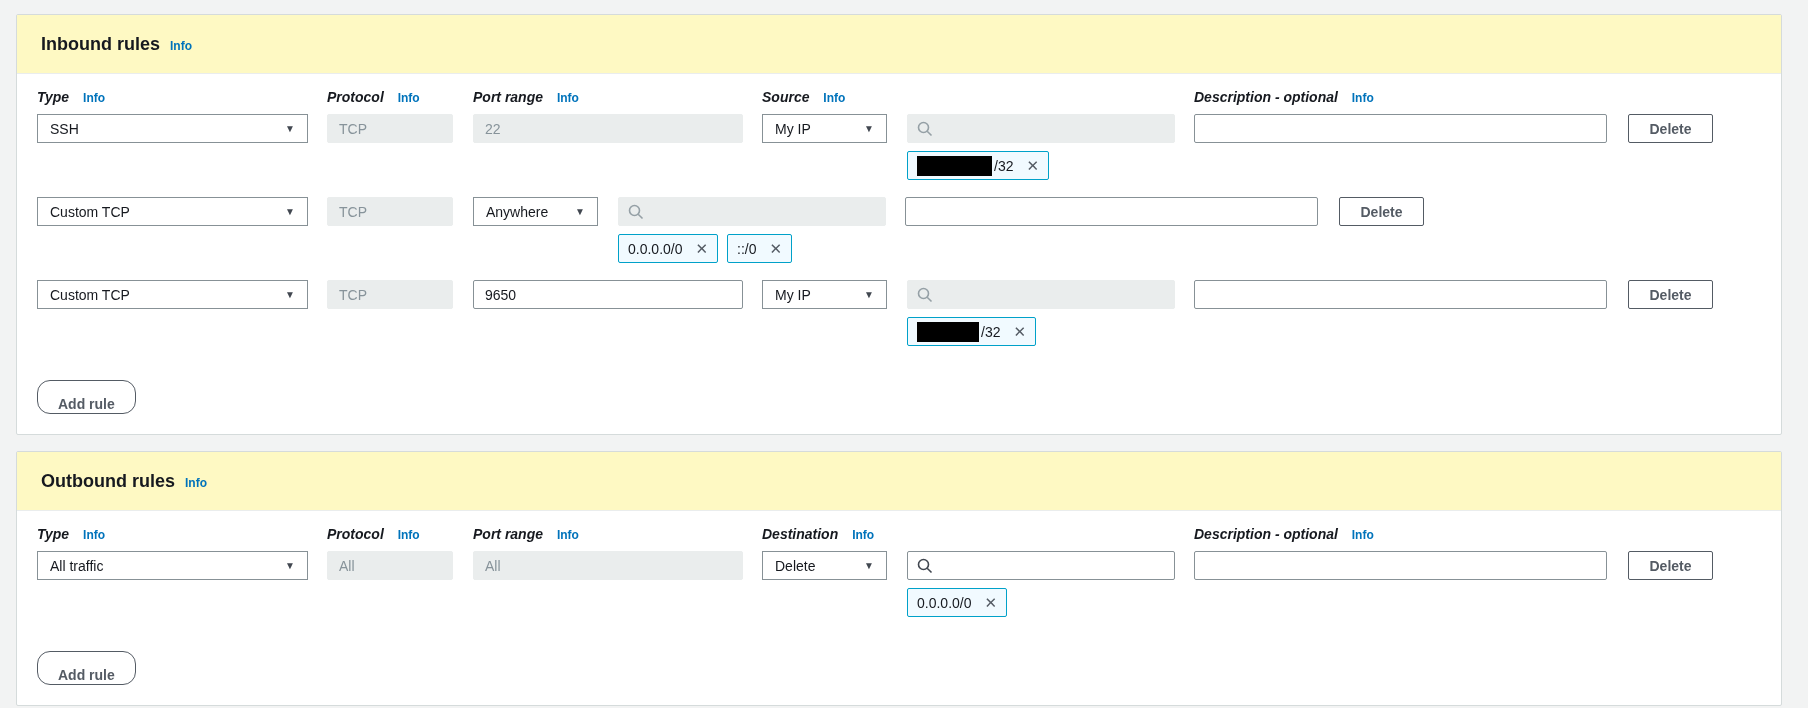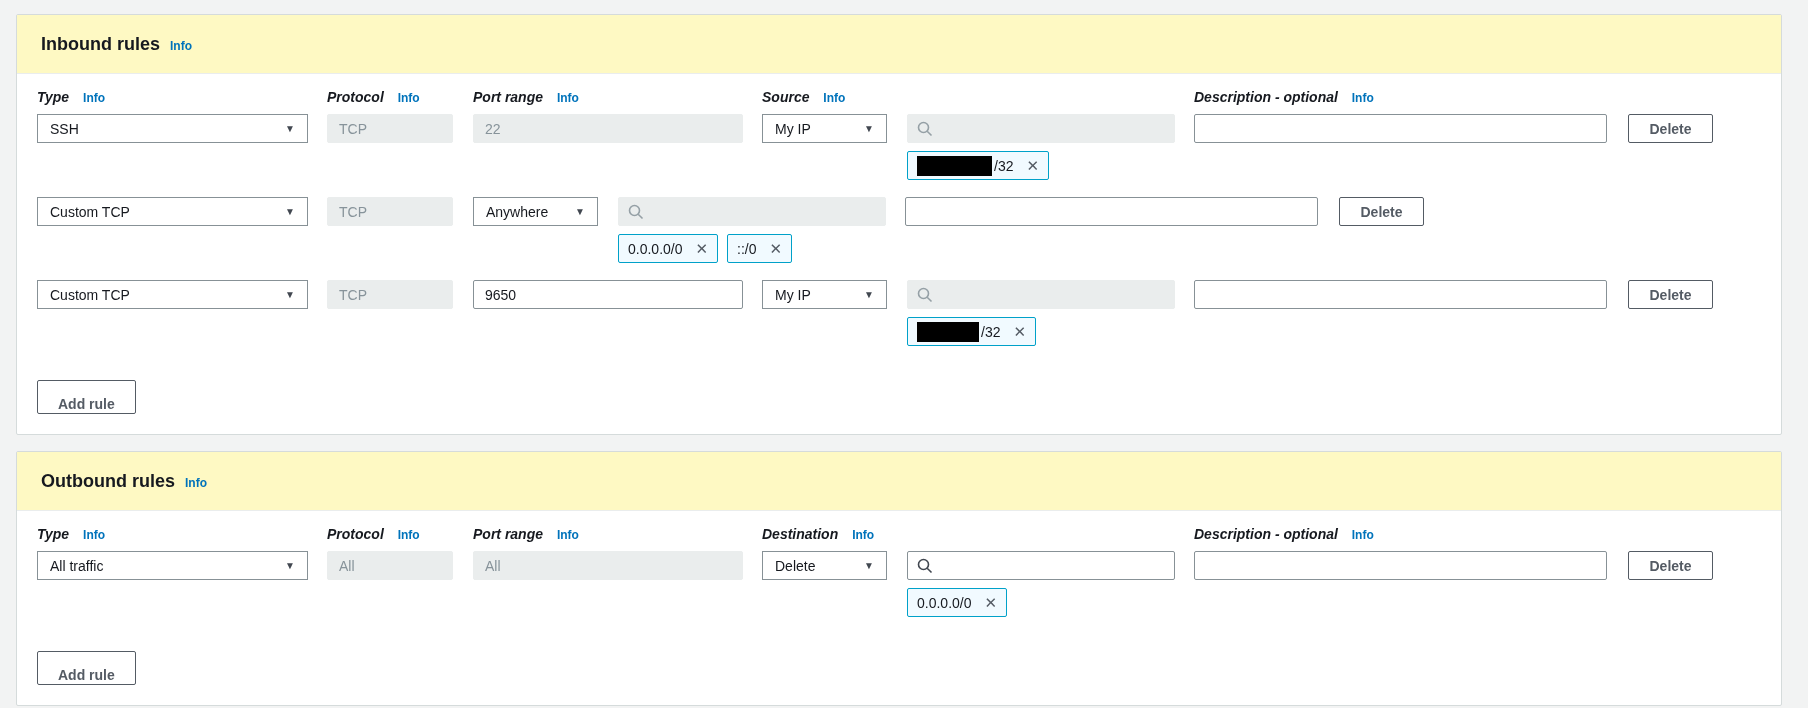--- a/index.html
+++ b/index.html
@@ -74,21 +74,21 @@
   .token-x { color: #545b64; font-size: 15px; line-height: 1; margin-left: 13px; cursor: pointer; }
   .redacted { display: inline-block; width: 75px; height: 20px; background: #000; margin-right: 2px; }
   .redacted.sm { width: 62px; }
 
   .btn {
     background: #fff; border: 1px solid #545b64; border-radius: 2px;
     color: #545b64; font-weight: 700; font-size: 14px; font-family: inherit;
     height: 29px; cursor: pointer; line-height: 1;
   }
   .delete-btn { width: 85px; }
-  .add-rule-btn { margin-top: 17px; padding: 16px 20px; }
+  .add-rule-btn { margin-top: 17px; padding: 16px 20px; border-radius: 13px; }
 </style>
 </head>
 <body>
 
 <main>
 
   <section class="card">
     <header class="card-header">
       <h2 class="card-title">Inbound rules</h2>
       <a class="info-link">Info</a>

